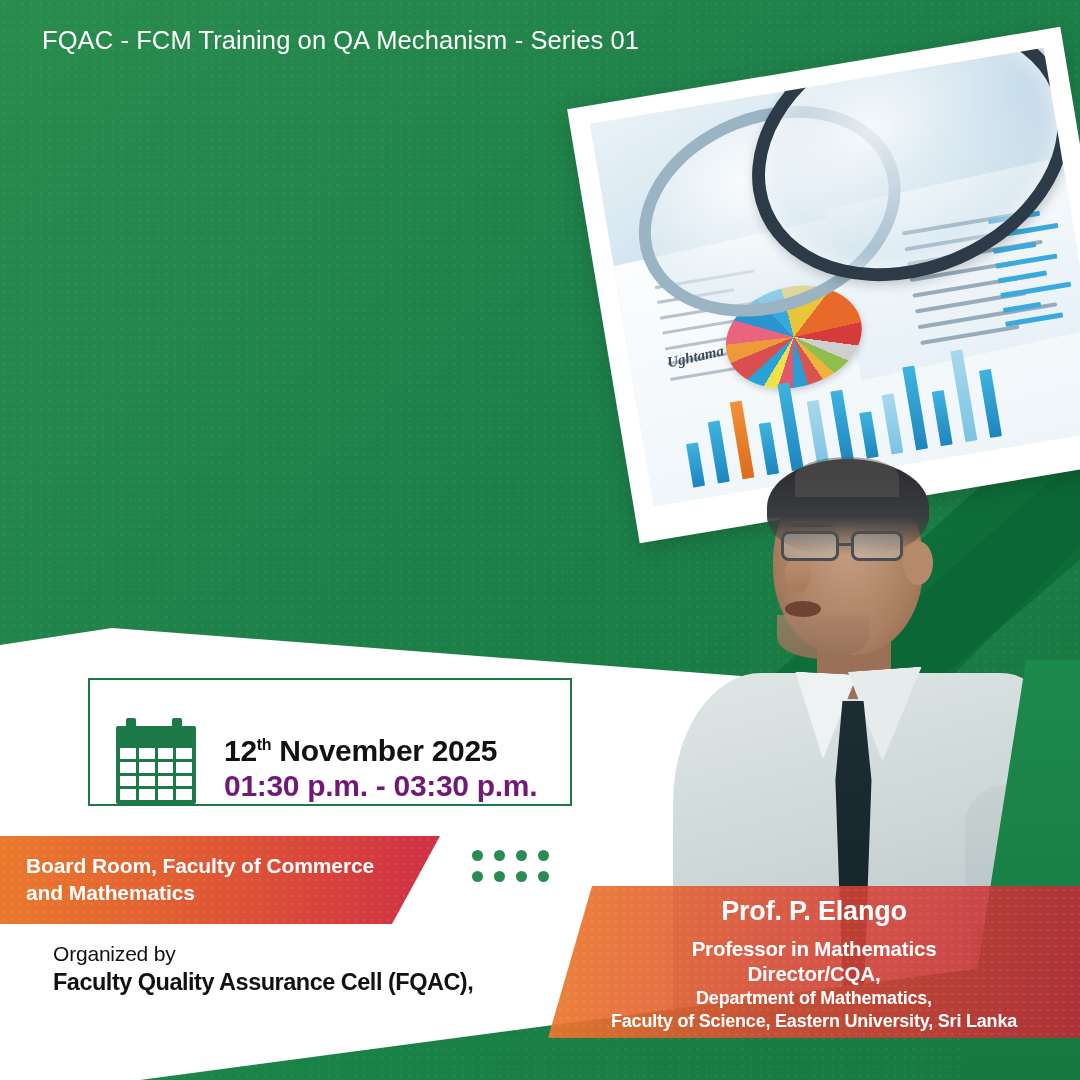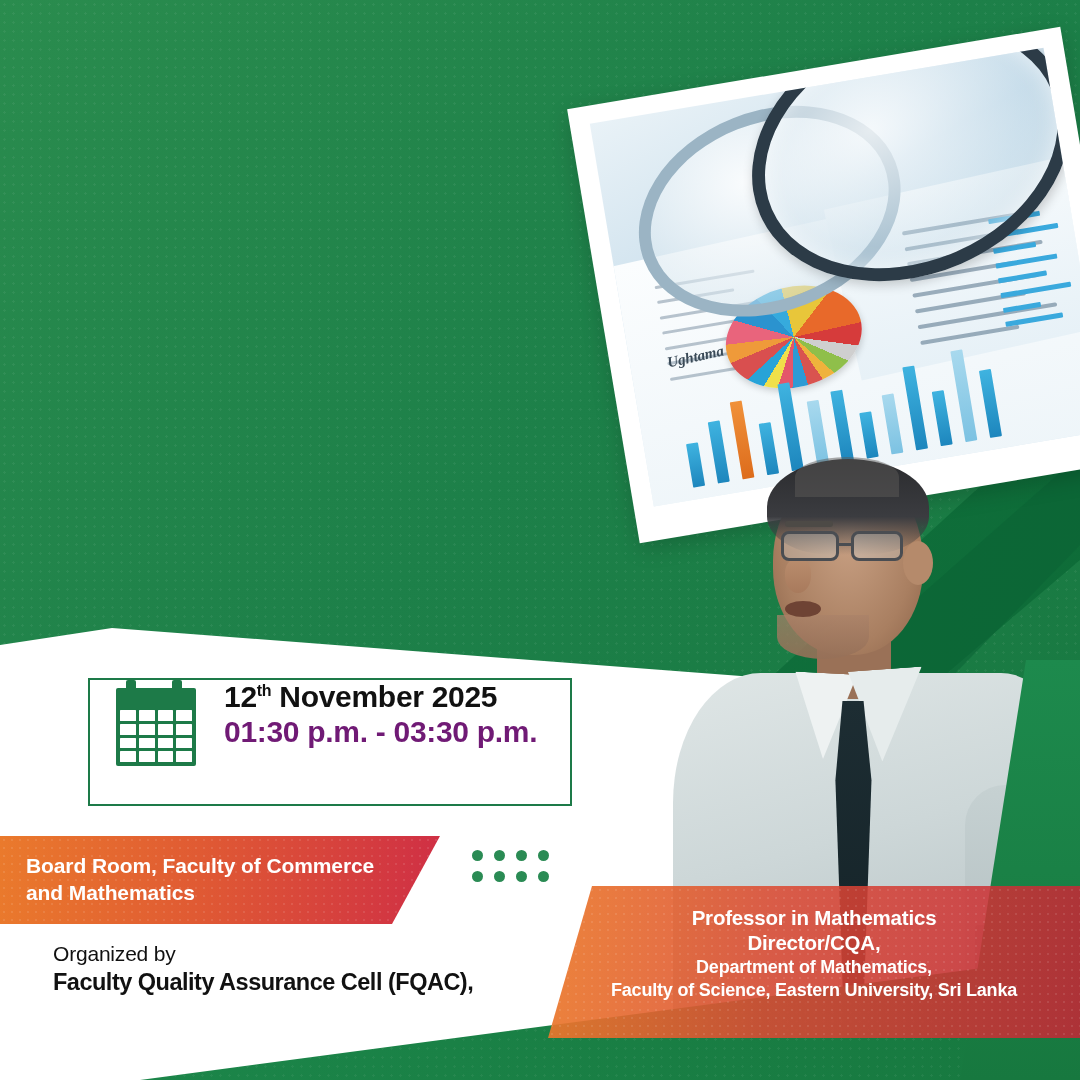--- a/index.html
+++ b/index.html
@@ -272,21 +272,21 @@
     position:absolute; left:90px; top:610px; width:268px; height:120px;
     background:linear-gradient(180deg,#16242b,#0e1a20);
   }
 
   
   .datebox {
     position:absolute; left:88px; top:678px;
     width:484px; height:128px;
     border:2.5px solid #1d7a48;
     background:#ffffff;
-    display:flex; align-items:flex-start; gap:22px;
+    display:flex; align-items:flex-end; gap:22px;
     padding:0 20px;
   }
   .cal-icon { width:92px; height:86px; position:relative; flex:none; }
   .cal-top {
     position:absolute; left:6px; top:8px; width:80px; height:20px;
     background:#1d7a48; border-radius:2px;
   }
   .cal-ring {
     position:absolute; top:0; width:10px; height:16px;
     background:#1d7a48; border-radius:2px;
@@ -361,20 +361,21 @@
 </head>
 <body>
 
 <div id="poster">
 
   <div class="bg-green"></div>
   <div class="bg-dots"></div>
   <div class="dark-band"></div>
   <div class="dark-band2"></div>
 
+  <div class="header">FQAC - FCM Training on QA Mechanism - Series 01</div>
 
 
   <div class="photo-wrap">
     <div class="photo">
       <div class="sheet"></div>
       <div class="sheet2"></div>
 
       <div class="tline" style="left:8%;top:44%;width:22%;"></div>
       <div class="tline" style="left:8%;top:48%;width:17%;"></div>
       <div class="tline" style="left:8%;top:52%;width:24%;"></div>
@@ -507,19 +508,20 @@
       <i></i>
   </div>
 
   <div class="org">
     <div class="l1">Organized by</div>
     <div class="l2">Faculty Quality Assurance Cell (FQAC),</div>
   </div>
 
   <div class="sp-panel">
     <div class="sp-panel-dots"></div>
+    <div class="sp-name">Prof. P. Elango</div>
     <div class="sp-role">Professor in Mathematics</div>
     <div class="sp-dir">Director/CQA,</div>
     <div class="sp-dept">Department of Mathematics,</div>
     <div class="sp-fac">Faculty of Science, Eastern University, Sri Lanka</div>
   </div>
 
 </div>
 
 </body></html>

